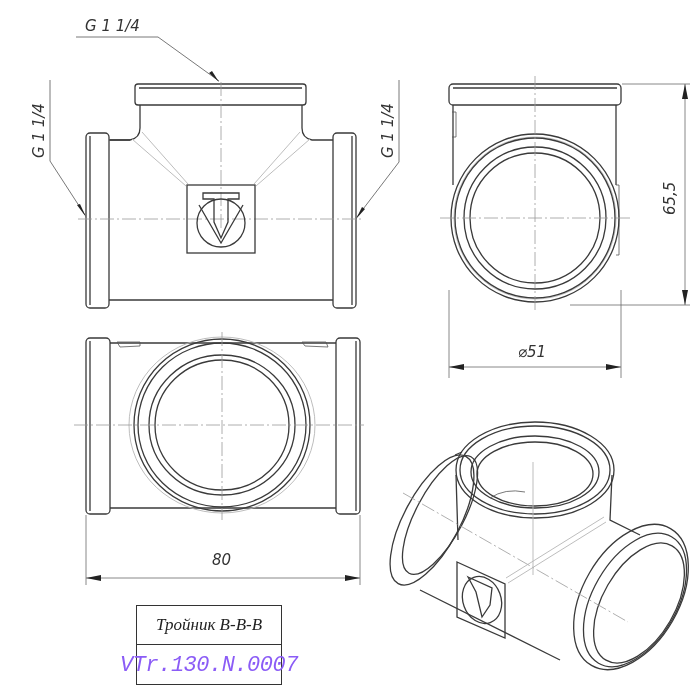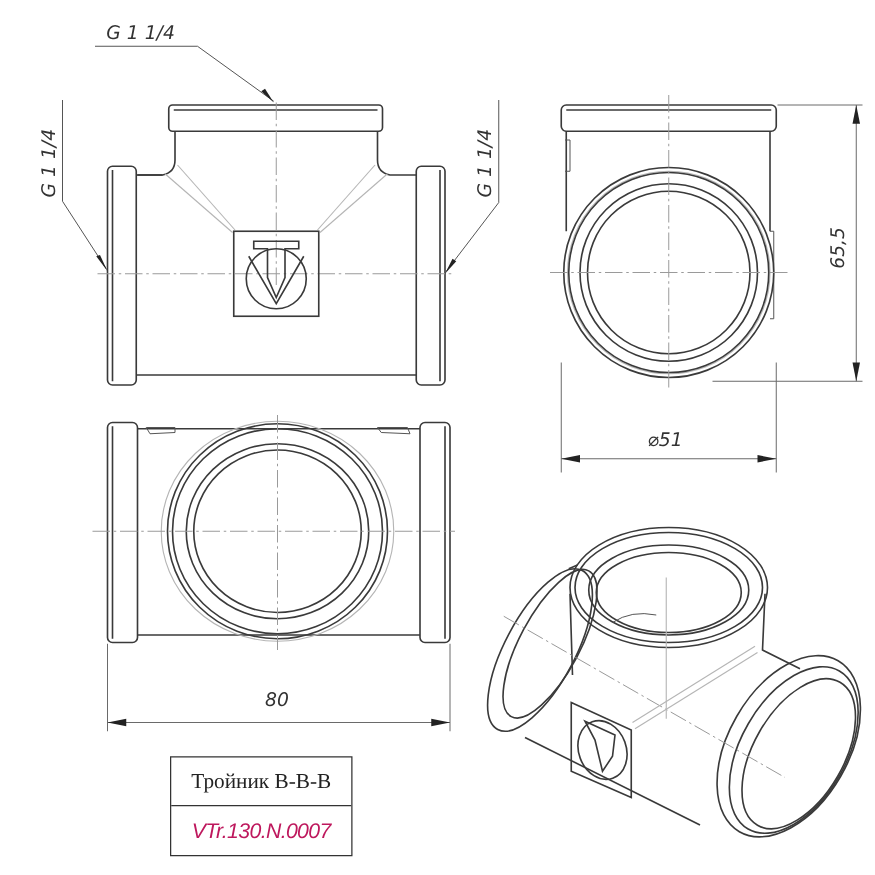--- a/index.html
+++ b/index.html
@@ -6,22 +6,22 @@
     body { width: 700px; height: 700px; overflow: hidden; position: relative; font-family: "DejaVu Sans", sans-serif; }
     svg { position: absolute; left: 0; top: 0; }
     .ln { stroke: #3a3a3a; stroke-width: 1.3; fill: none; }
     .thin { stroke: #555; stroke-width: 0.8; fill: none; }
     .light { stroke: #b5b5b5; stroke-width: 0.9; fill: none; }
     .center { stroke: #9a9a9a; stroke-width: 0.8; fill: none; stroke-dasharray: 14 3 2 3; }
     .dim { stroke: #6a6a6a; stroke-width: 0.8; fill: none; }
     .arrow { fill: #222; stroke: none; }
     .dimtext { font-family: "DejaVu Sans", sans-serif; font-size: 15px; font-style: italic; fill: #333; font-weight: normal; }
     .title-box { position: absolute; left: 136px; top: 605px; width: 146px; height: 80px; border: 1.5px solid #333; box-sizing: border-box; background: #fff; }
-    .title-row1 { height: 38px; border-bottom: 1.5px solid #333; display: flex; align-items: center; justify-content: center; font-family: "Liberation Serif", serif; font-size: 17px; color: #222; }
-    .title-row2 { height: 40px; display: flex; align-items: center; justify-content: center; font-family: Liberation Sans, sans-serif; font-style: italic; font-size: 17px; color: #be185d; letter-spacing: -0.5px; }
+    .title-row1 { height: 38px; border-bottom: 1.5px solid #333; display: flex; align-items: center; justify-content: center; font-family: "Liberation Serif", serif; font-size: 17px; color: #222; font-style: italic; }
+    .title-row2 { height: 40px; display: flex; align-items: center; justify-content: center; font-family: Liberation Mono, monospace; font-style: italic; font-size: 22px; color: #8b5cf6; letter-spacing: -0.5px; }
   </style>
 </head>
 <body>
 
 <svg width="700" height="700" viewBox="0 0 700 700">
 
   <g>
 
     <rect class="ln" x="135" y="84" width="171" height="21" rx="3"></rect>
     <line class="ln" x1="139" y1="88" x2="302" y2="88"></line>

